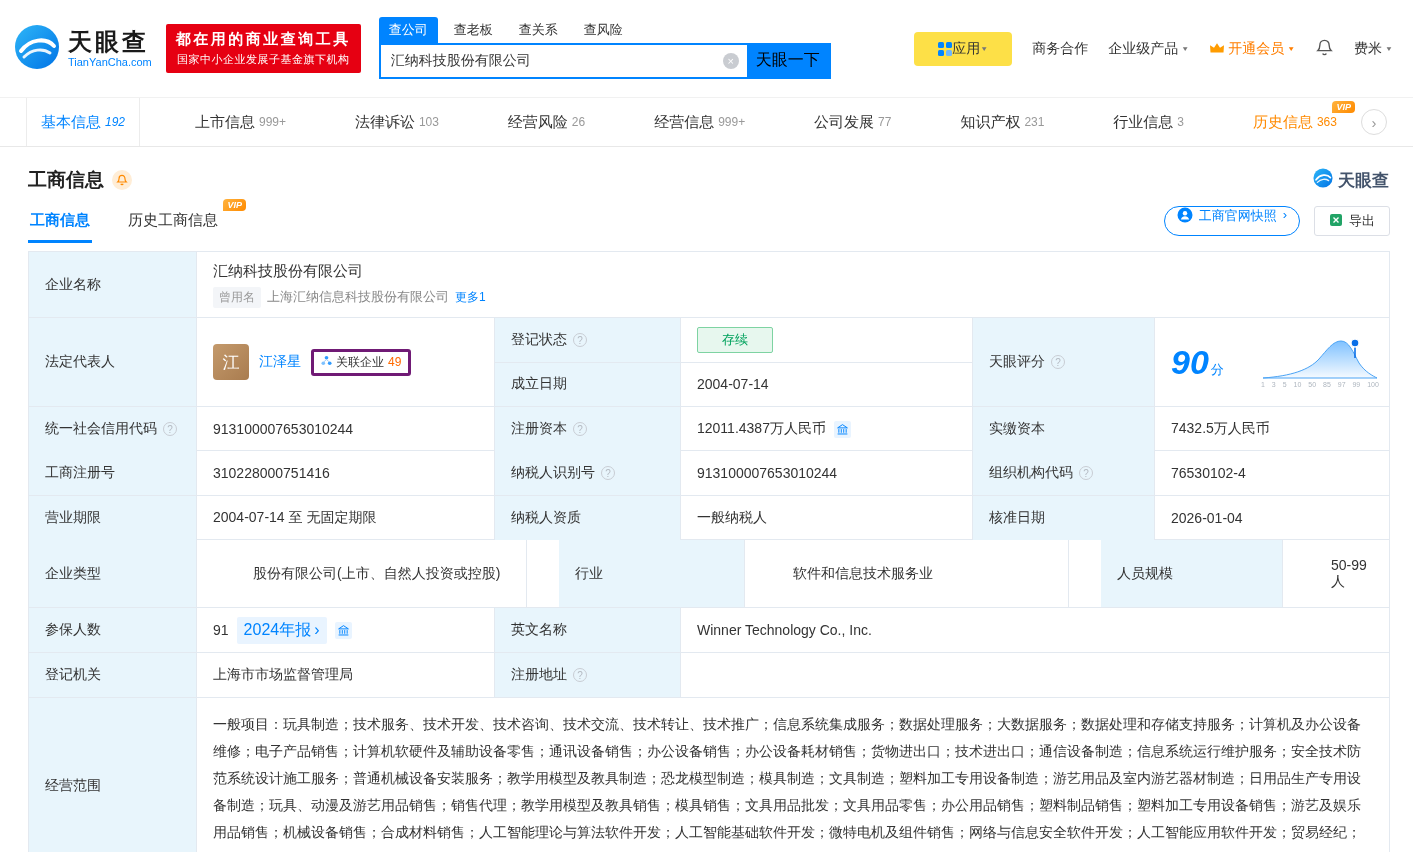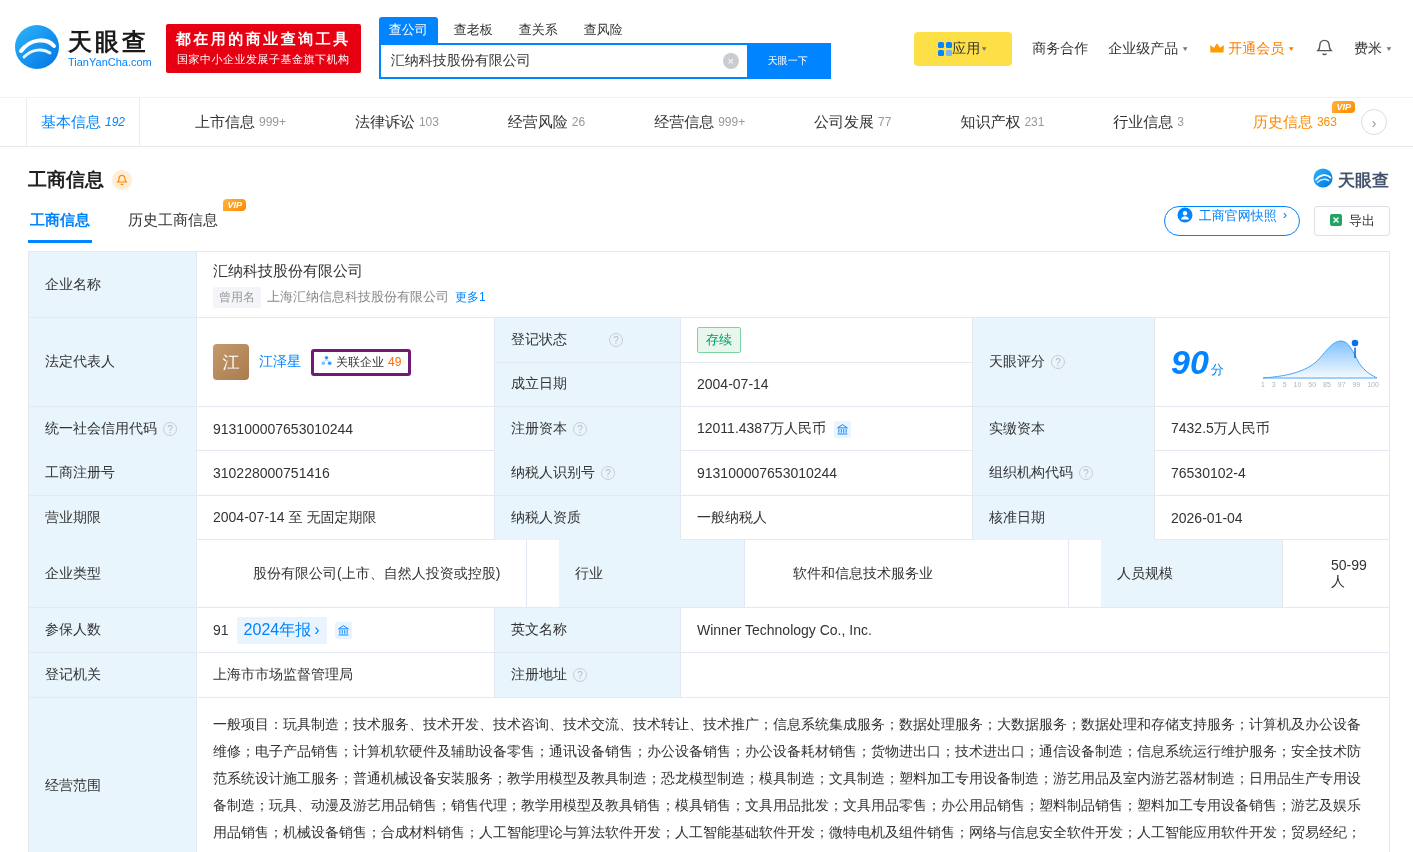--- a/index.html
+++ b/index.html
@@ -20,21 +20,21 @@
   .promo-l1{font-size:15px;font-weight:bold;letter-spacing:2.5px;}
   .promo-l2{font-size:11px;letter-spacing:.5px;margin-top:3px;}
   .search-area{margin-left:18px;width:452px;}
   .search-tabs{display:flex;align-items:flex-end;gap:6px;height:24px;font-size:13px;}
   .search-tab{padding:4px 10px;color:#333;cursor:pointer;}
   .search-tab.active{background:var(--blue);color:#fff;border-radius:3px 3px 0 0;}
   .search-box{display:flex;border:2px solid var(--blue);height:36px;width:452px;}
   .search-input-wrap{position:relative;flex:1;display:flex;}
   .search-input-wrap input{flex:1;border:none;outline:none;padding:0 30px 0 10px;font-size:14px;color:#333;background:#fff;}
   .clear-btn{position:absolute;right:8px;top:50%;transform:translateY(-50%);width:16px;height:16px;border-radius:50%;background:#c9ccd1;color:#fff;font-size:11px;line-height:16px;text-align:center;cursor:pointer;}
-  .search-btn{width:82px;background:var(--blue);color:#ffffff;font-size:10px;border:none;cursor:pointer;font-family:Liberation Serif, serif;}
+  .search-btn{width:82px;background:var(--blue);color:#000000;font-size:16px;border:none;cursor:pointer;font-family:Liberation Serif, serif;}
   .header-actions{margin-left:auto;display:flex;align-items:center;gap:20px;margin-right:6px;}
   .apps-btn{background:#fde047;border-radius:4px;padding:8px 24px;display:flex;align-items:center;gap:0;cursor:pointer;}
   .grid-icon{width:14px;height:14px;display:grid;grid-template-columns:6px 6px;grid-template-rows:6px 6px;gap:2px;}
   .grid-icon i{background:var(--blue);border-radius:1.5px;}
   .grid-icon i:nth-child(4){background:#6db7ff;}
   .hmenu{color:#333;cursor:pointer;display:flex;align-items:center;gap:3px;}
   .hmenu.vip{color:#ff7e00;}
   .caret{font-size:8px;color:#777;transform:scaleY(.8);}
   .hmenu.vip .caret{color:#ff7e00;}
 
@@ -71,33 +71,33 @@
   .row{display:flex;border-bottom:1px solid var(--border);}
   .row:last-child{border-bottom:none;}
   .cell{display:flex;align-items:center;padding:0 16px;border-right:1px solid var(--border);min-height:44px;}
   .cell.last{border-right:none;}
   .l{background:var(--label-bg);}
   .w-l1{width:168px;} .w-v1{width:298px;} .w-l2{width:186px;} .w-v2{width:292px;} .w-l3{width:182px;} .w-v3{flex:1;}
   .r1{height:66px;} .r-rep{height:89px;} .r44{height:44px;} .r45{height:45px;} .r68{height:68px;gap:32px;}
   .mid{width:478px;display:flex;flex-direction:column;}
   .mid .sub{display:flex;flex:1;}
   .mid .sub:first-child{border-bottom:1px solid var(--border);}
-  .mid .cell{min-height:0;gap:36px;}
+  .mid .cell{min-height:0;}
   .qmark{width:14px;height:14px;border:1px solid #c8cdd4;border-radius:50%;color:#b4bac2;font-size:10px;line-height:13px;text-align:center;margin-left:6px;flex:none;cursor:pointer;}
   .name-val{flex-direction:column;align-items:flex-start;justify-content:center;gap:6px;}
   .company-name{font-size:15px;color:#333;}
   .former-line{font-size:12px;display:flex;align-items:center;gap:6px;}
   .former-tag{background:#f3f5f8;color:#999;padding:2px 6px;border-radius:2px;}
   .former-name{color:#888;font-size:13px;}
   a.link{color:var(--link);text-decoration:none;cursor:pointer;}
   .avatar{width:36px;height:36px;border-radius:4px;background:linear-gradient(135deg,#c49a6c,#a97c4f);color:#fff;font-size:17px;display:flex;align-items:center;justify-content:center;margin-right:10px;flex:none;cursor:pointer;}
   .rep-name{color:var(--link);cursor:pointer;}
   .rel-badge{display:inline-flex;align-items:center;gap:4px;border:3px solid #701a75;border-radius:3px;padding:2px 7px;font-size:12px;color:#333;margin-left:10px;cursor:pointer;background:#fff;}
   .rel-count{color:#ff6a00;}
-  .status-badge{display:inline-block;padding:3px 8px;background:#e7f7ee;border:1px solid #7ed3a2;color:var(--green);font-size:13px;border-radius:2px;}
+  .status-badge{display:inline-block;padding:3px 24px;background:#e7f7ee;border:1px solid #7ed3a2;color:var(--green);font-size:13px;border-radius:2px;}
   .icon-box{background:#e9f4ff;border-radius:2px;padding:2px;display:inline-flex;margin-left:8px;cursor:pointer;}
   .report-badge{background:#e9f4ff;color:var(--blue);font-size:16px;padding:3px 7px;border-radius:2px;display:inline-flex;align-items:center;gap:3px;margin-left:8px;cursor:pointer;}
   .score-cell{justify-content:space-between;padding:0 10px 0 16px;}
   .score-num{color:var(--blue);font-size:34px;font-weight:bold;font-style:italic;}
   .score-unit{color:var(--blue);font-size:13px;margin-left:2px;}
   .score-chart{display:flex;flex-direction:column;align-items:center;}
   .ticks{display:flex;justify-content:space-between;width:118px;font-size:7px;color:#aeb6bf;margin-top:1px;}
   .type-val{line-height:1.5;padding:8px 24px;text-align:center;}
   .scope-val{display:block;padding:13px 16px 0;line-height:27px;align-items:flex-start;}
 </style>

